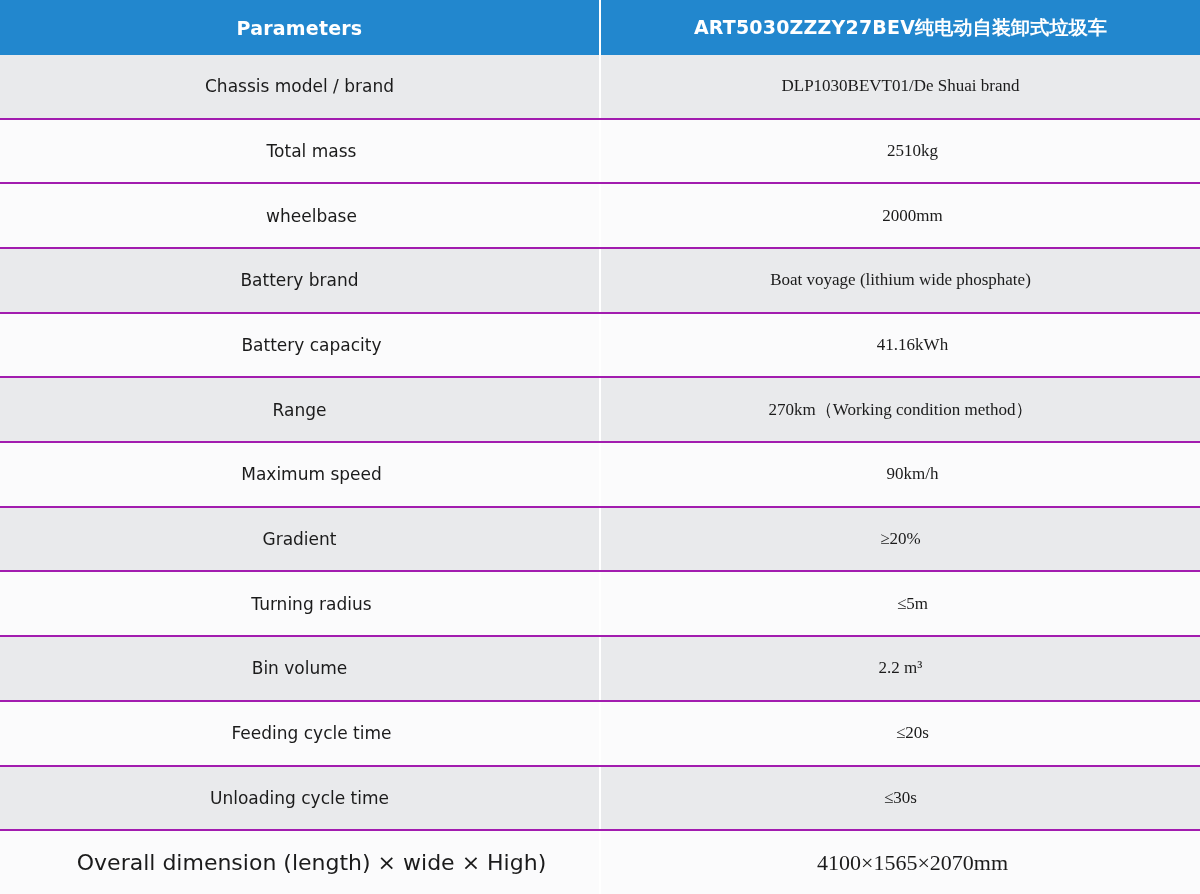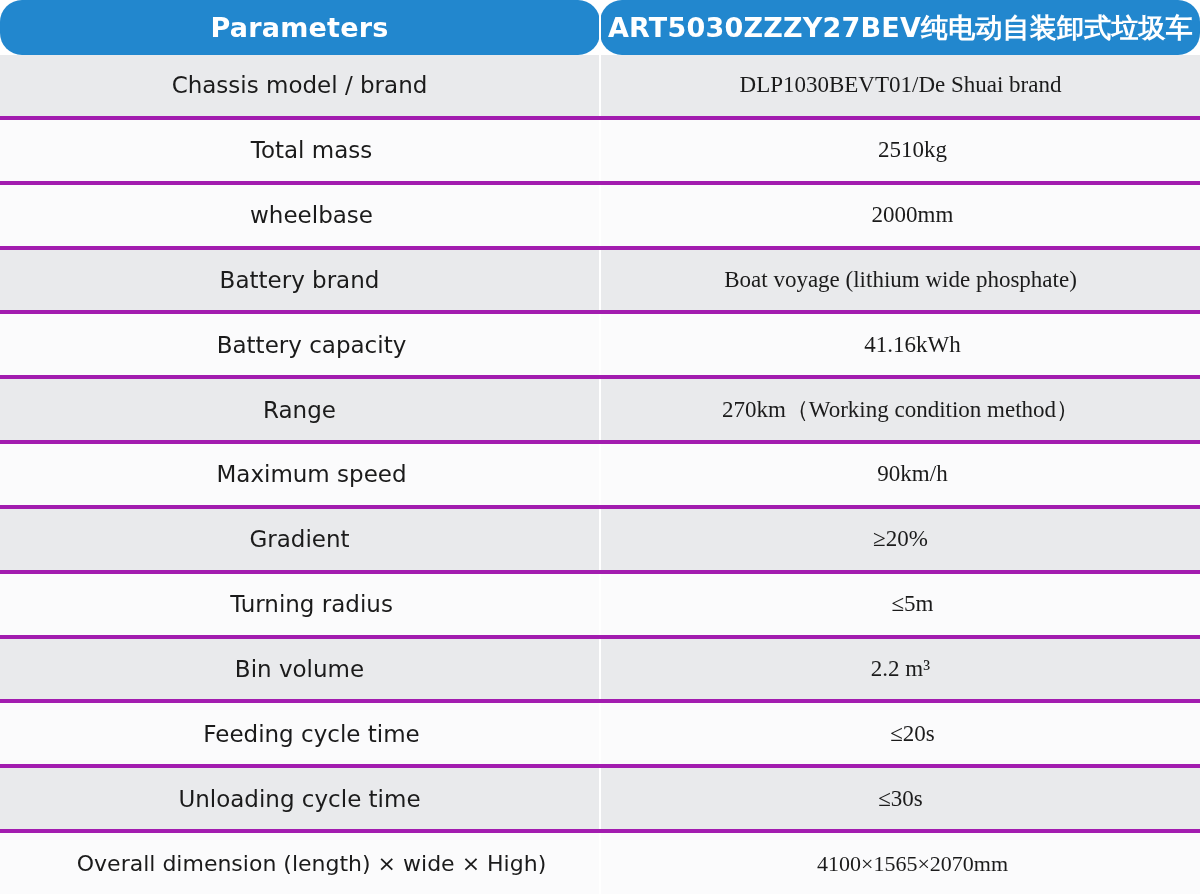--- a/index.html
+++ b/index.html
@@ -18,43 +18,42 @@
     height: 894px;
     border-collapse: collapse;
     table-layout: fixed;
   }
   .spec-table col.col-param { width: 600px; }
   .spec-table col.col-value { width: 600px; }
 
   .spec-table thead th {
     background: #2287ce;
     color: #ffffff;
-    font-size: 27px;
+    font-size: 19px;
     font-weight: bold;
     height: 55px;
     text-align: center;
     vertical-align: middle;
     padding: 0 6px;
     border-right: 2px solid #ffffff;
     letter-spacing: 0.2px;
-    border-radius: 22px;
   }
   .spec-table thead th:last-child {
     border-right: none;
   }
 
   .spec-table tbody td {
     height: 56px;
     text-align: center;
     vertical-align: middle;
-    font-size: 23px;
+    font-size: 17px;
     color: #1b1b1b;
     padding: 2px 8px;
     border-right: 2px solid #ffffff;
-    border-bottom: 4px solid #a21caf;
+    border-bottom: 2px solid #a21caf;
     white-space: nowrap;
     overflow: hidden;
   }
   .spec-table tbody td:last-child {
     border-right: none;
     font-family: Liberation Serif, serif;
   }
   .spec-table tbody tr.odd td {
     background: #e9eaec;
   }

